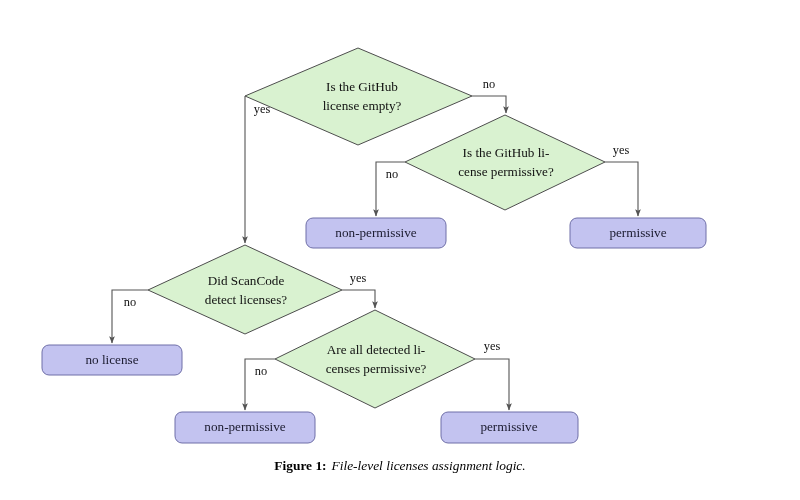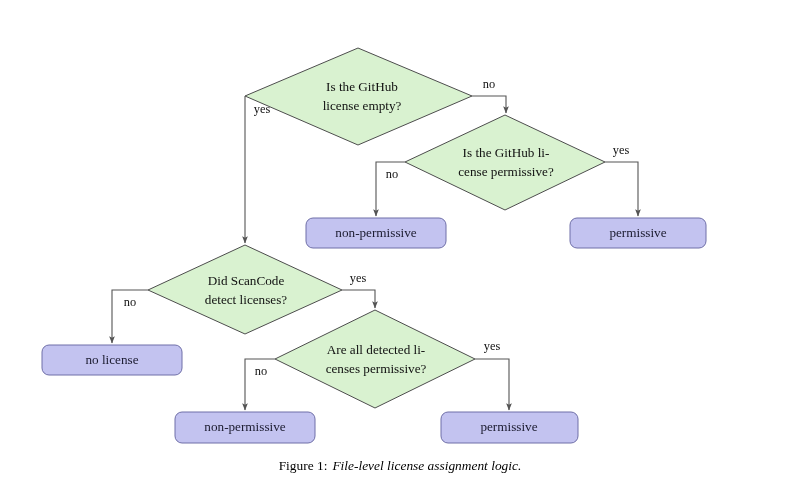--- a/index.html
+++ b/index.html
@@ -68,21 +68,21 @@
     position: absolute;
     left: 0;
     top: 458px;
     width: 800px;
     text-align: center;
     font-family: "Liberation Serif", "DejaVu Serif", serif;
     font-size: 13.4px;
     color: #000000;
   }
   #caption .cap-label {
-    font-weight: normal;
+    font-weight: bold;
   }
   #caption .cap-text {
     font-style: italic;
     margin-left: 5px;
   }
 </style>
 </head>
 <body>
 
 <div id="figure-root">
@@ -179,16 +179,16 @@
     </g>
 
     <g>
       <rect class="node-shape-box" x="441" y="412" width="137" height="31" rx="7" ry="7"></rect>
       <text class="box-text" x="509" y="428">permissive</text>
     </g>
 
   </svg>
 
   <div id="caption">
-    <span class="cap-label">Figure 1:</span><span class="cap-text">File-level license assignment logic.</span>
+    <span class="cap-label">Figure 1:</span><span class="cap-text">File-level licenses assignment logic.</span>
   </div>
 
 </div>
 
 </body></html>

